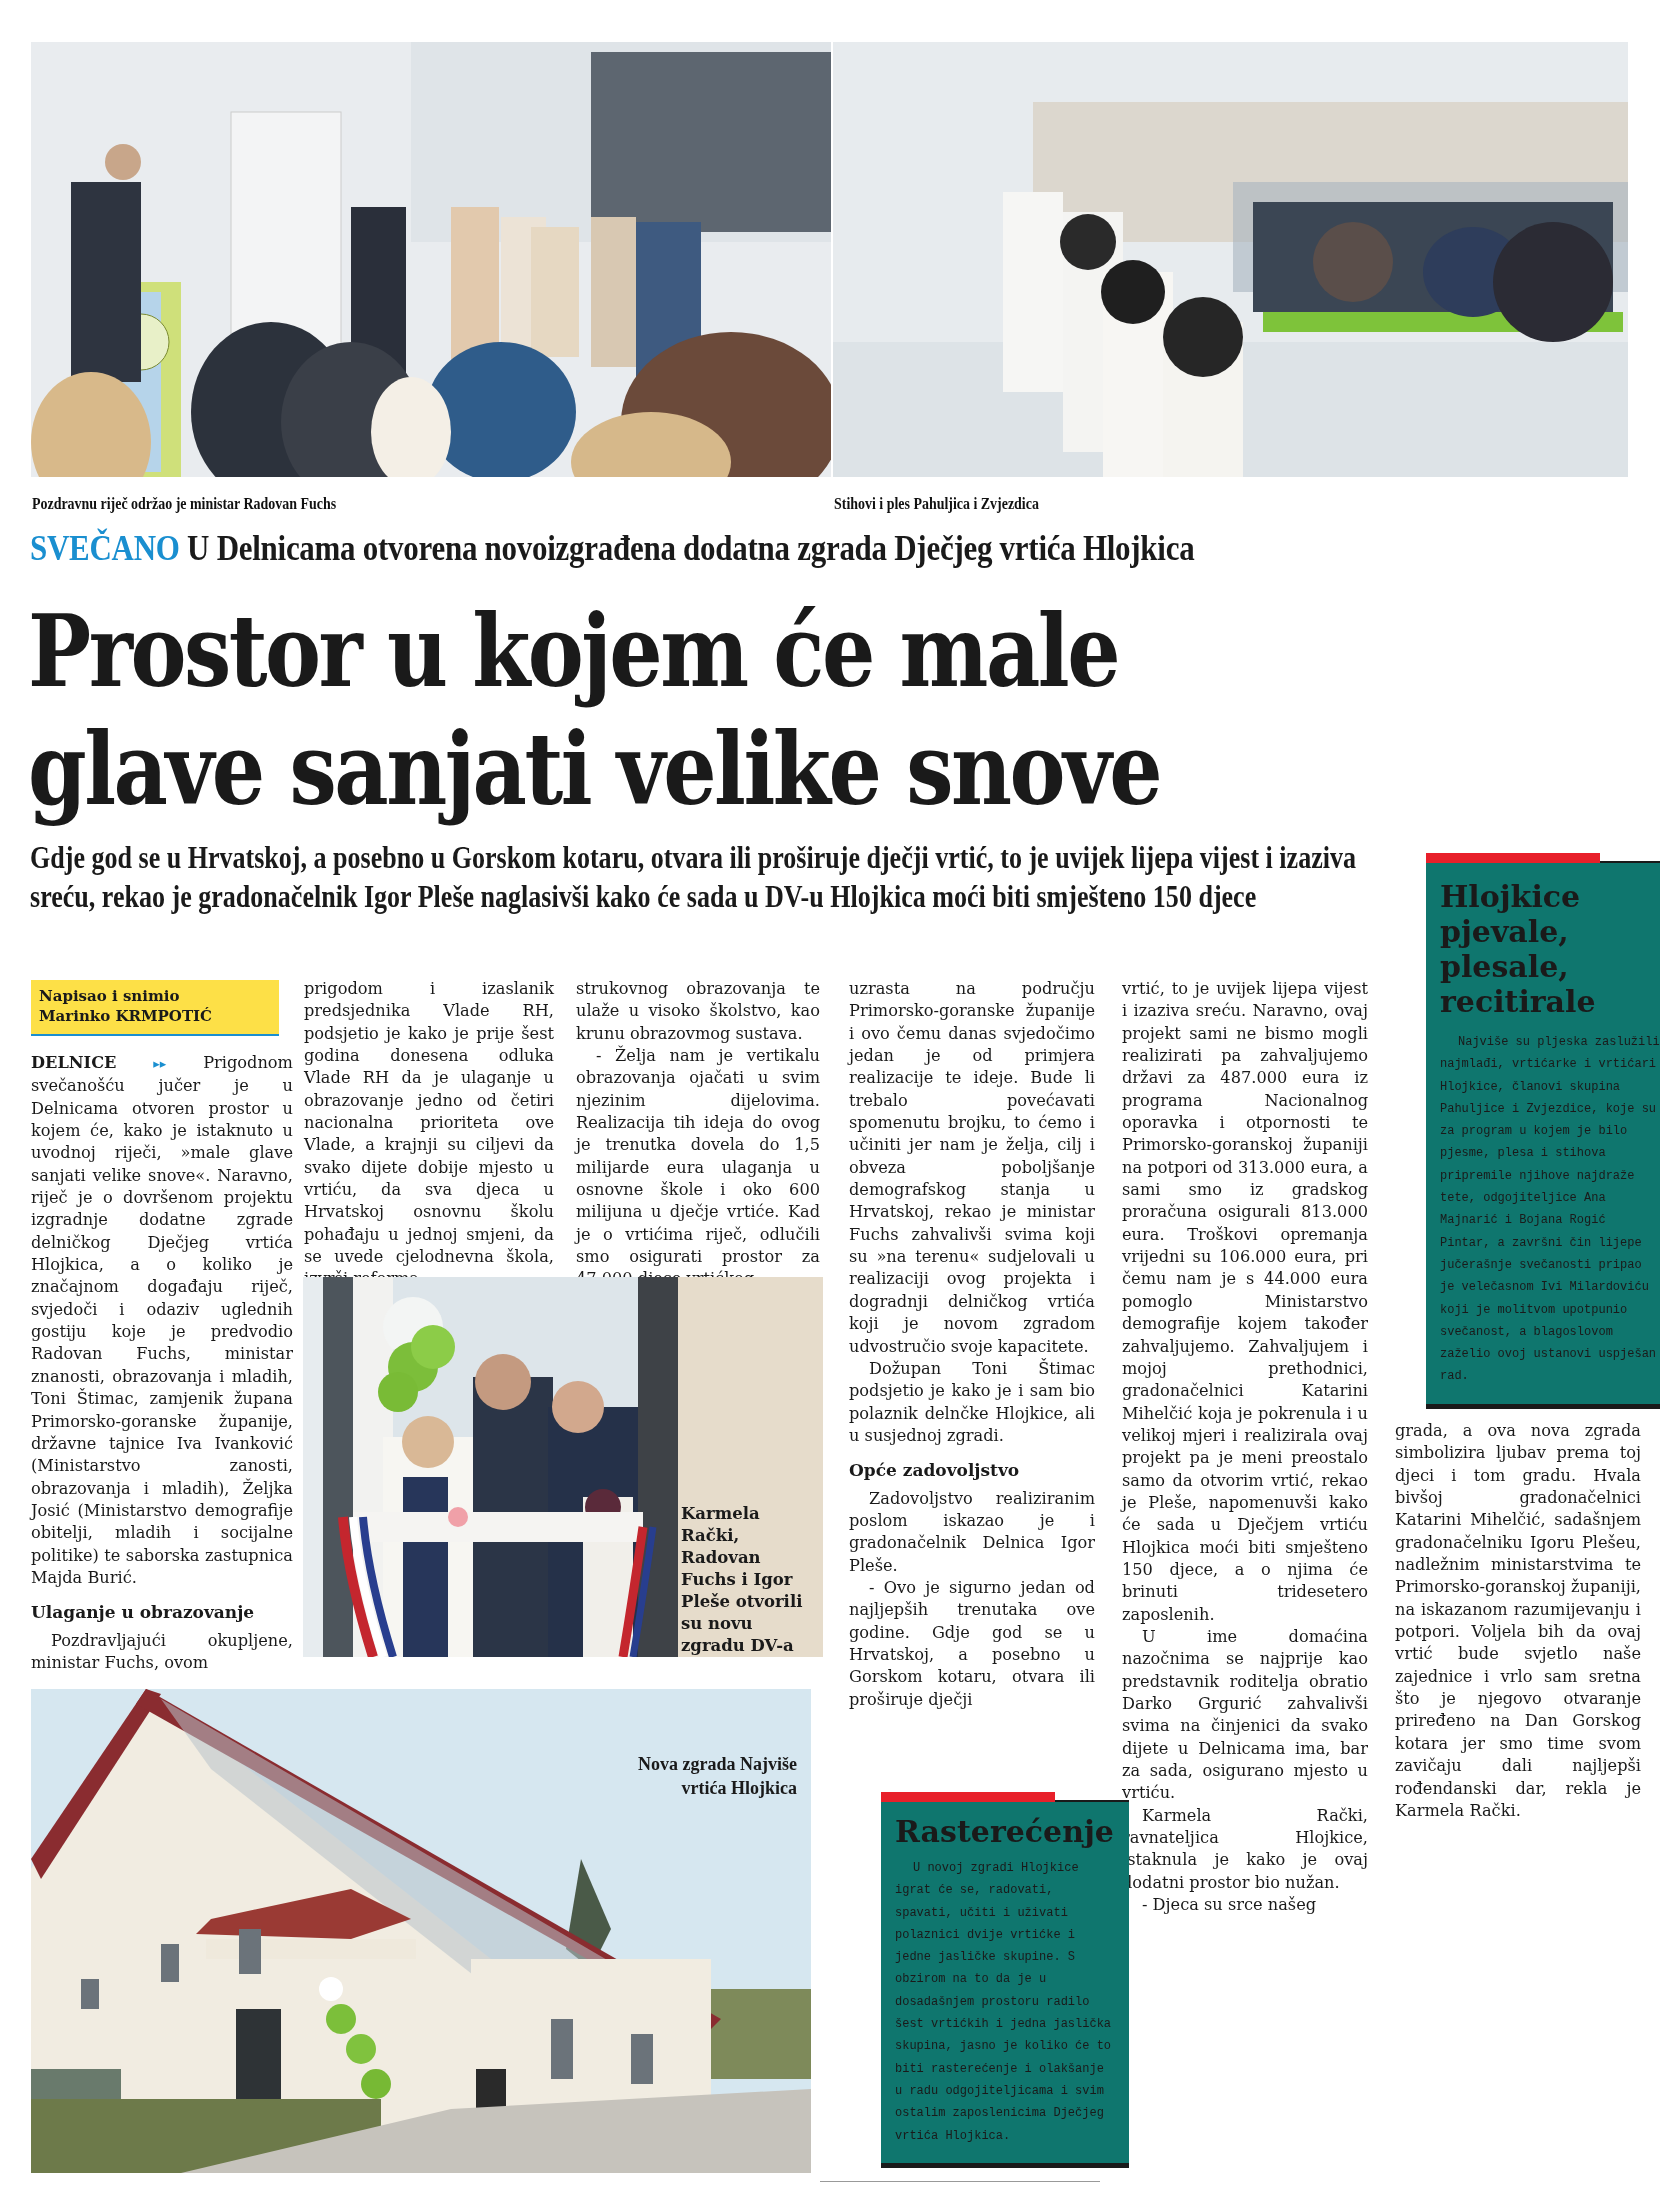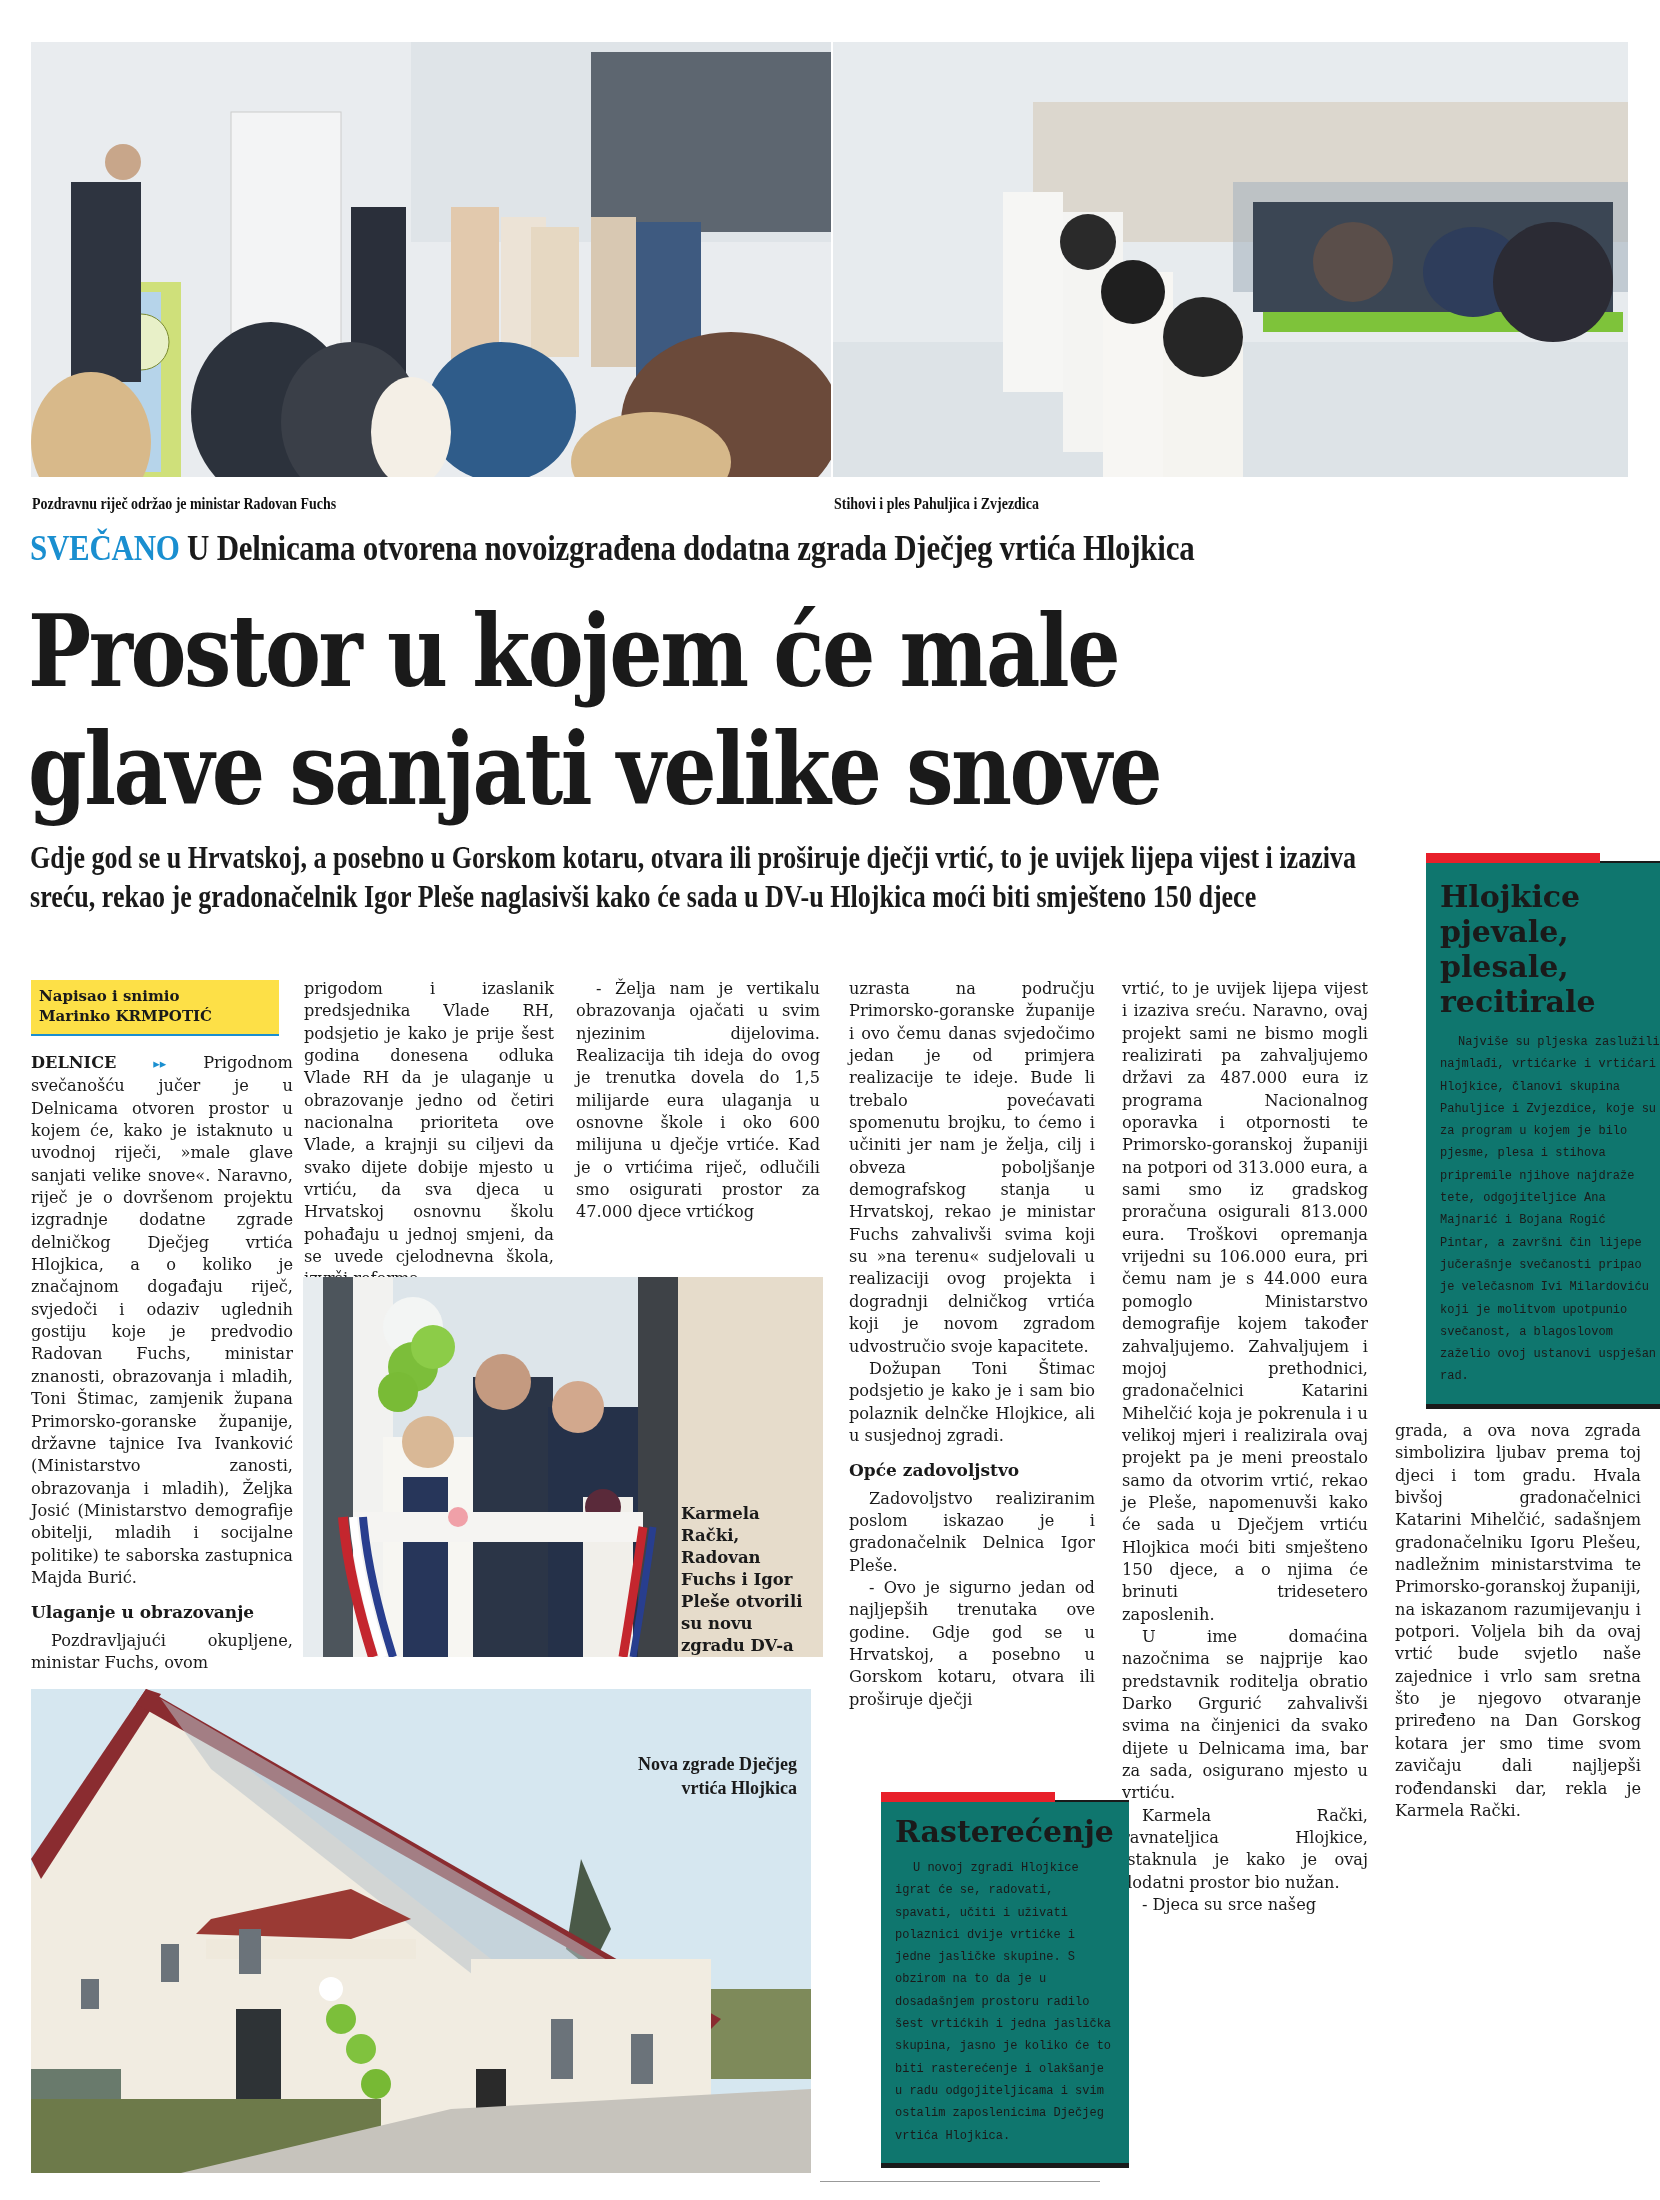--- a/index.html
+++ b/index.html
@@ -105,20 +105,21 @@
   </p>
   <div class="subhead">Ulaganje u obrazovanje</div>
   <p>Pozdravljajući okupljene, ministar Fuchs, ovom</p>
 </div>
 
 <div class="col" style="left:304px; top:978px; width:250px;">
   <p class="noind">prigodom i izaslanik predsjednika Vlade RH, podsjetio je kako je prije šest godina donesena odluka Vlade RH da je ulaganje u obrazovanje jedno od četiri nacionalna prioriteta ove Vlade, a krajnji su ciljevi da svako dijete dobije mjesto u vrtiću, da sva djeca u Hrvatskoj osnovnu školu pohađaju u jednoj smjeni, da se uvede cjelodnevna škola, izvrši reforma</p>
 </div>
 
 <div class="col" style="left:576px; top:978px; width:244px;">
+  <p class="noind">strukovnog obrazovanja te ulaže u visoko školstvo, kao krunu obrazovmog sustava.</p>
   <p>- Želja nam je vertikalu obrazovanja ojačati u svim njezinim dijelovima. Realizacija tih ideja do ovog je trenutka dovela do 1,5 milijarde eura ulaganja u osnovne škole i oko 600 milijuna u dječje vrtiće. Kad je o vrtićima riječ, odlučili smo osigurati prostor za 47.000 djece vrtićkog</p>
 </div>
 
 <div class="photo" style="left:303px; top:1277px; width:520px; height:380px;">
   <svg viewBox="0 0 520 380" preserveAspectRatio="none">
     <rect width="520" height="380" fill="#e6dccb"></rect>
     <rect x="0" y="0" width="50" height="380" fill="#e7ecef"></rect>
     <rect x="20" y="0" width="30" height="380" fill="#4d555c"></rect>
     <rect x="50" y="0" width="40" height="380" fill="#f2f2f0"></rect>
     <rect x="90" y="0" width="250" height="380" fill="#dde5ea"></rect>
@@ -195,21 +196,21 @@
     <rect x="0" y="380" width="90" height="104" fill="#2f4a3a" opacity="0.7"></rect>
     <rect x="0" y="410" width="350" height="74" fill="#6d7a4a"></rect>
     <polygon points="150,484 420,420 780,400 780,484" fill="#c6c3bc"></polygon>
     <rect x="50" y="290" width="18" height="30" fill="#6b737a"></rect>
     <rect x="130" y="255" width="18" height="38" fill="#6b737a"></rect>
     <rect x="208" y="240" width="22" height="45" fill="#6b737a"></rect>
     <rect x="520" y="330" width="22" height="60" fill="#6b737a"></rect>
     <rect x="600" y="345" width="22" height="50" fill="#6b737a"></rect>
   </svg>
   <div class="photo-caption-bold" style="right:14px; top:63px; text-align:right; font-family:'Liberation Serif', serif; font-size:18px; line-height:24px;">
-    <div>Nova zgrade Dječjeg</div>
+    <div>Nova zgrada Najviše</div>
     <div>vrtića Hlojkica</div>
   </div>
 </div>
 
 <div class="box" style="left:849px; top:1800px; width:248px; height:368px;">
   <div class="redbar"></div>
   <h3 style="margin-top:12px; margin-bottom:8px;">Rasterećenje</h3>
   <div class="boxbody">
       <p>U novoj zgradi Hlojkice igrat će se, radovati, spavati, učiti i uživati polaznici dvije vrtićke i jedne jasličke skupine. S obzirom na to da je u dosadašnjem prostoru radilo šest vrtićkih i jedna jaslička skupina, jasno je koliko će to biti rasterećenje i olakšanje u radu odgojiteljicama i svim ostalim zaposlenicima Dječjeg vrtića Hlojkica.</p>
     </div>

